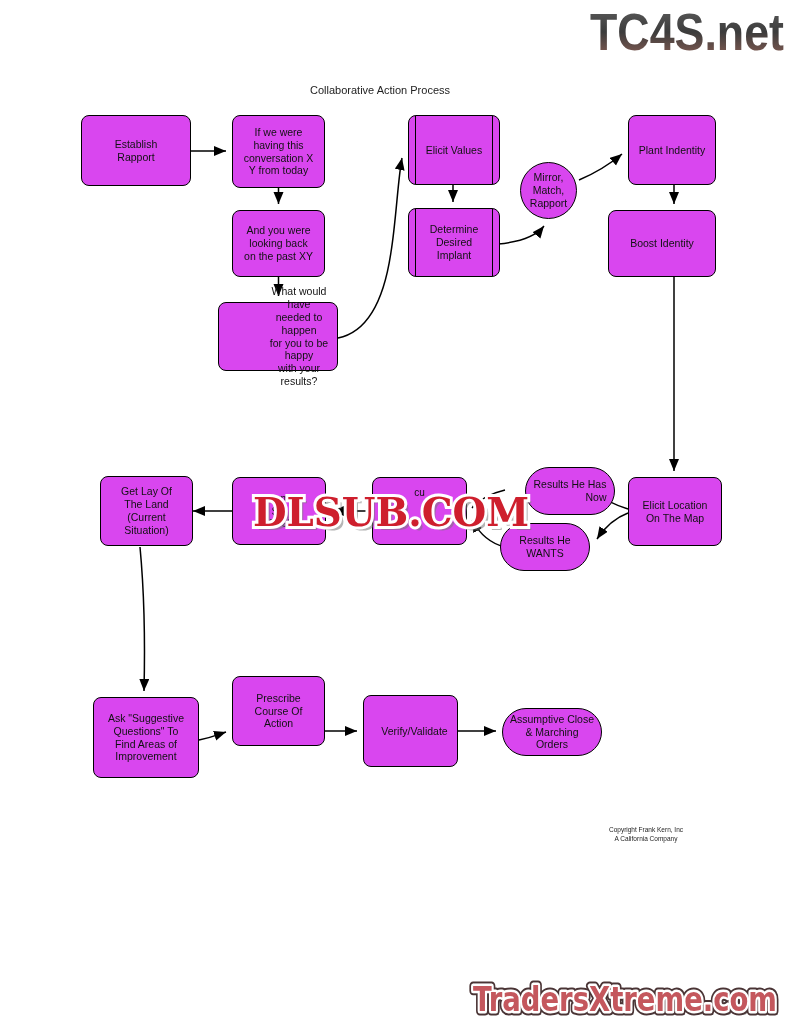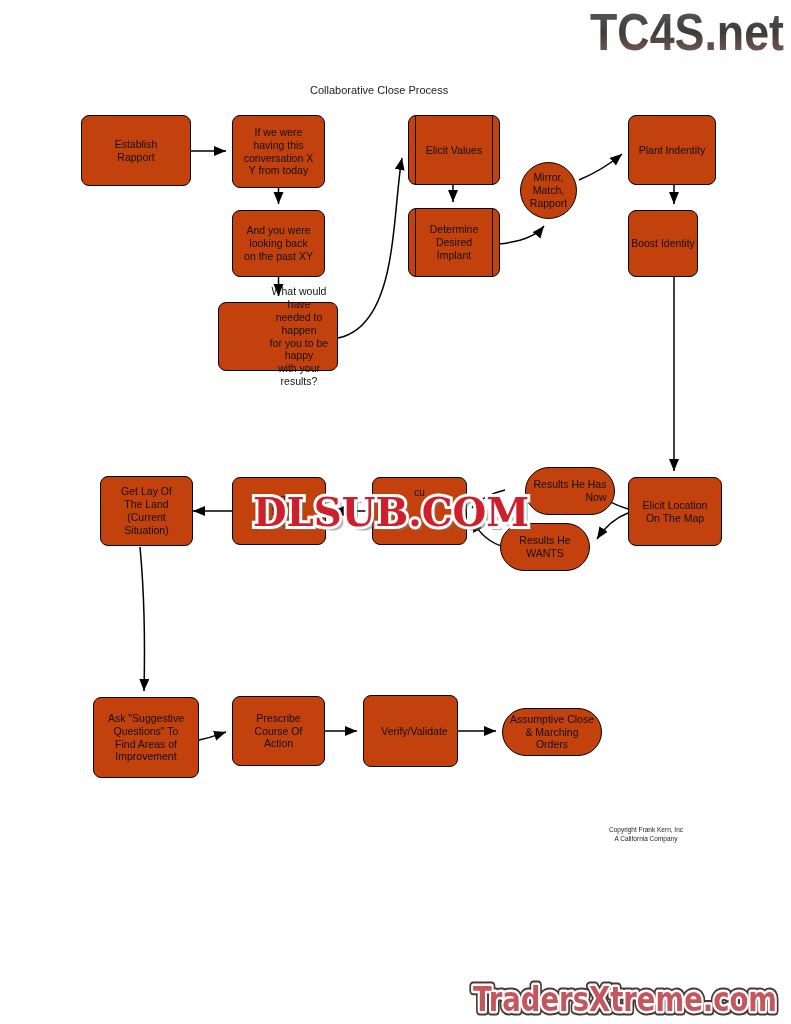--- a/index.html
+++ b/index.html
@@ -2,21 +2,21 @@
 <html><head>
 <meta charset="utf-8">
 <style>
   html,body{margin:0;padding:0;}
   body{
     width:791px;height:1024px;position:relative;background:#ffffff;
     font-family:"Liberation Sans",sans-serif;overflow:hidden;
   }
   #edges{position:absolute;left:0;top:0;z-index:1;}
   .node{
-    position:absolute;box-sizing:border-box;background:#c2410c;
+    position:absolute;box-sizing:border-box;background:#d946ef;
     border:1.5px solid #000;border-radius:8px;
     display:flex;align-items:center;justify-content:center;
     text-align:center;font-size:10.5px;line-height:1.22;color:#111;
     white-space:pre-line;z-index:2;padding:1px;
   }
   .stadium{border-radius:26px;}
   .circle{border-radius:50%;}
   .predef::before,.predef::after{
     content:"";position:absolute;top:0;bottom:0;width:0;
     border-left:1.5px solid #000;
@@ -61,21 +61,21 @@
     <path d="M505,547 C488,543 478,531 472,520" marker-end="url(#ah)"></path>
     <path d="M370,511 L332,511" marker-end="url(#ah)"></path>
     <path d="M232,511 L193,511" marker-end="url(#ah)"></path>
     <path d="M140,547 C145,600 145,650 144,691" marker-end="url(#ah)"></path>
     <path d="M199,740 C213,737 220,734 226,732" marker-end="url(#ah)"></path>
     <path d="M325,731 L357,731" marker-end="url(#ah)"></path>
     <path d="M458,731 L496,731" marker-end="url(#ah)"></path>
   </g>
 </svg>
 
-<div id="diagram-title">Collaborative Close Process</div>
+<div id="diagram-title">Collaborative Action Process</div>
 
 <div class="node" style="left:81px;top:115px;width:110px;height:71px;">Establish
 Rapport</div>
 <div class="node" style="left:232px;top:115px;width:93px;height:73px;">If we were
 having this
 conversation X
 Y from today</div>
 <div class="node" style="left:232px;top:210px;width:93px;height:67px;">And you were
 looking back
 on the past XY</div>
@@ -84,40 +84,40 @@
 for you to be happy
 with your results?</div>
 <div class="node predef" style="left:408px;top:115px;width:92px;height:70px;">Elicit Values</div>
 <div class="node predef" style="left:408px;top:208px;width:92px;height:69px;">Determine
 Desired
 Implant</div>
 <div class="node circle" style="left:520px;top:162px;width:57px;height:57px;">Mirror,
 Match,
 Rapport</div>
 <div class="node" style="left:628px;top:115px;width:88px;height:70px;">Plant Indentity</div>
-<div class="node" style="left:628px;top:210px;width:70px;height:67px;">Boost Identity</div>
+<div class="node" style="left:608px;top:210px;width:108px;height:67px;">Boost Identity</div>
 <div class="node" style="left:628px;top:477px;width:94px;height:69px;">Elicit Location
 On The Map</div>
 <div class="node stadium" style="left:525px;top:467px;width:90px;height:48px;text-align:right;">Results He Has
 Now</div>
 <div class="node stadium" style="left:500px;top:523px;width:90px;height:48px;">Results He
 WANTS</div>
 <div class="node obscured" style="left:372px;top:477px;width:95px;height:68px;">cu</div>
 <div class="node" style="left:232px;top:477px;width:94px;height:68px;">Determine
 Sol
 Goal</div>
 <div class="node" style="left:100px;top:476px;width:93px;height:70px;">Get Lay Of
 The Land
 (Current
 Situation)</div>
 <div class="node" style="left:93px;top:697px;width:106px;height:81px;">Ask "Suggestive
 Questions" To
 Find Areas of
 Improvement</div>
-<div class="node" style="left:232px;top:696px;width:93px;height:70px;">Prescribe
+<div class="node" style="left:232px;top:676px;width:93px;height:70px;">Prescribe
 Course Of
 Action</div>
 <div class="node" style="left:363px;top:695px;width:95px;height:72px;padding-left:9px;">Verify/Validate</div>
 <div class="node stadium" style="left:502px;top:708px;width:100px;height:48px;">Assumptive Close
 &amp; Marching
 Orders</div>
 
 <div id="copyright">
   <div>Copyright Frank Kern, Inc</div>
   <div>A California Company</div>

